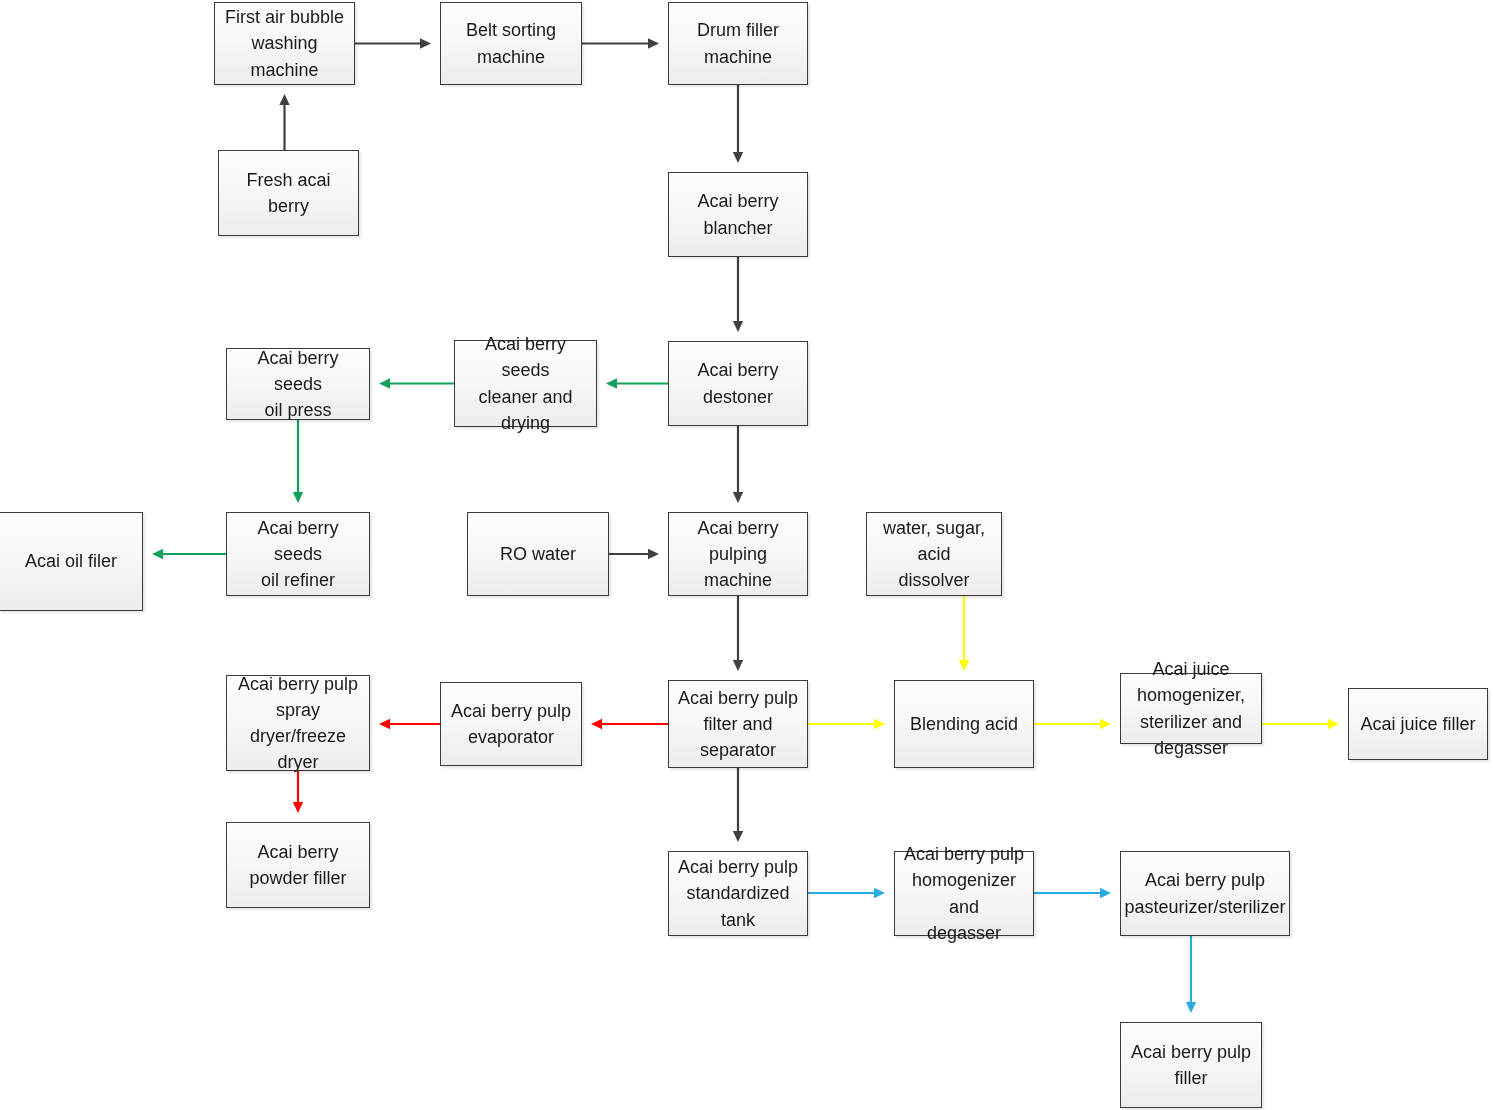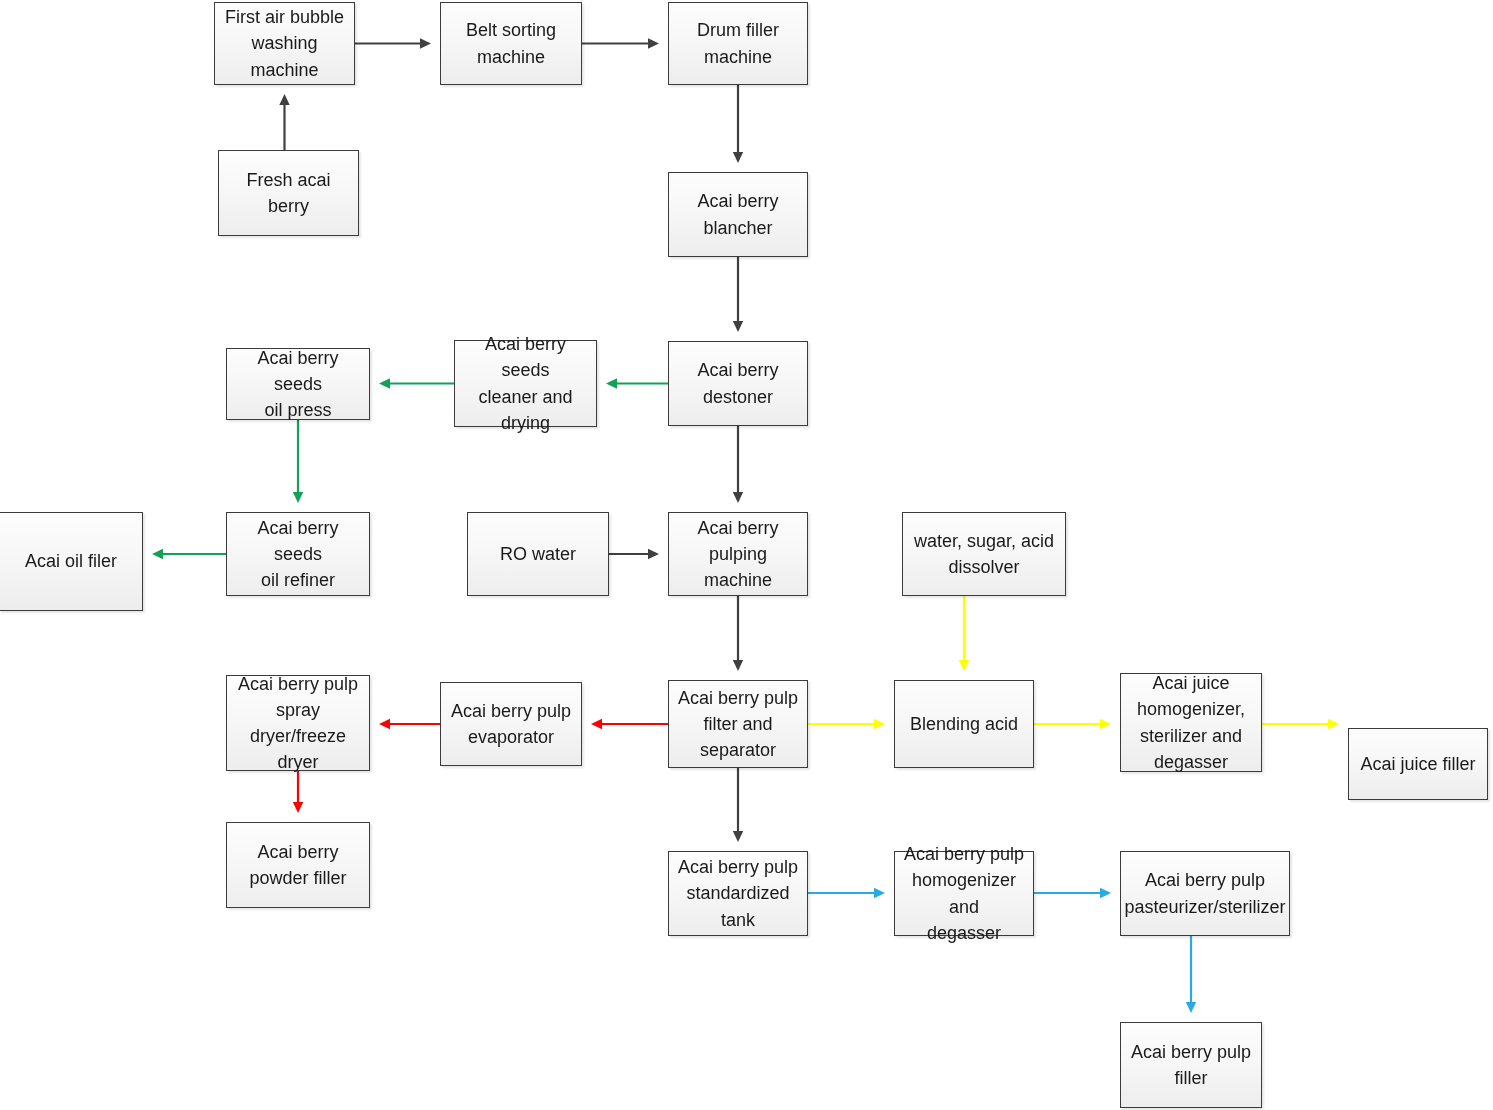--- a/index.html
+++ b/index.html
@@ -185,21 +185,21 @@
       <div class="node" style="left: -1px; top: 512px; width: 144px; height: 99px;">
         <span class="label">Acai oil filer</span>
       </div>
       <div class="node" style="left: 440px; top: 512px; width: 142px; height: 84px; margin-left: 27px;">
         <span class="label">RO water</span>
       </div>
       <div class="node" style="left: 668px; top: 512px; width: 140px; height: 84px;">
         <span class="label">Acai berry pulping
 machine</span>
       </div>
-      <div class="node" style="left: 902px; top: 512px; width: 164px; height: 84px;">
+      <div class="node" style="left: 866px; top: 512px; width: 136px; height: 84px;">
         <span class="label">water, sugar, acid
 dissolver</span>
       </div>
       <div class="node" style="left: 668px; top: 680px; width: 140px; height: 88px;">
         <span class="label">Acai berry pulp
 filter and
 separator</span>
       </div>
       <div class="node" style="left: 440px; top: 682px; width: 142px; height: 84px;">
         <span class="label">Acai berry pulp
@@ -211,27 +211,27 @@
 dryer/freeze
 dryer</span>
       </div>
       <div class="node" style="left: 226px; top: 822px; width: 144px; height: 86px;">
         <span class="label">Acai berry
 powder filler</span>
       </div>
       <div class="node" style="left: 894px; top: 680px; width: 140px; height: 88px;">
         <span class="label">Blending acid</span>
       </div>
-      <div class="node" style="left: 1120px; top: 673px; width: 142px; height: 99px;">
+      <div class="node" style="left: 1120px; top: 673px; width: 142px; height: 71px;">
         <span class="label">Acai juice
 homogenizer,
 sterilizer and
 degasser</span>
       </div>
-      <div class="node" style="left: 1348px; top: 688px; width: 140px; height: 72px; margin-top: 40px;">
+      <div class="node" style="left: 1348px; top: 688px; width: 140px; height: 72px;">
         <span class="label">Acai juice filler</span>
       </div>
       <div class="node" style="left: 668px; top: 851px; width: 140px; height: 85px;">
         <span class="label">Acai berry pulp
 standardized tank</span>
       </div>
       <div class="node" style="left: 894px; top: 851px; width: 140px; height: 85px;">
         <span class="label">Acai berry pulp
 homogenizer and
 degasser</span>

